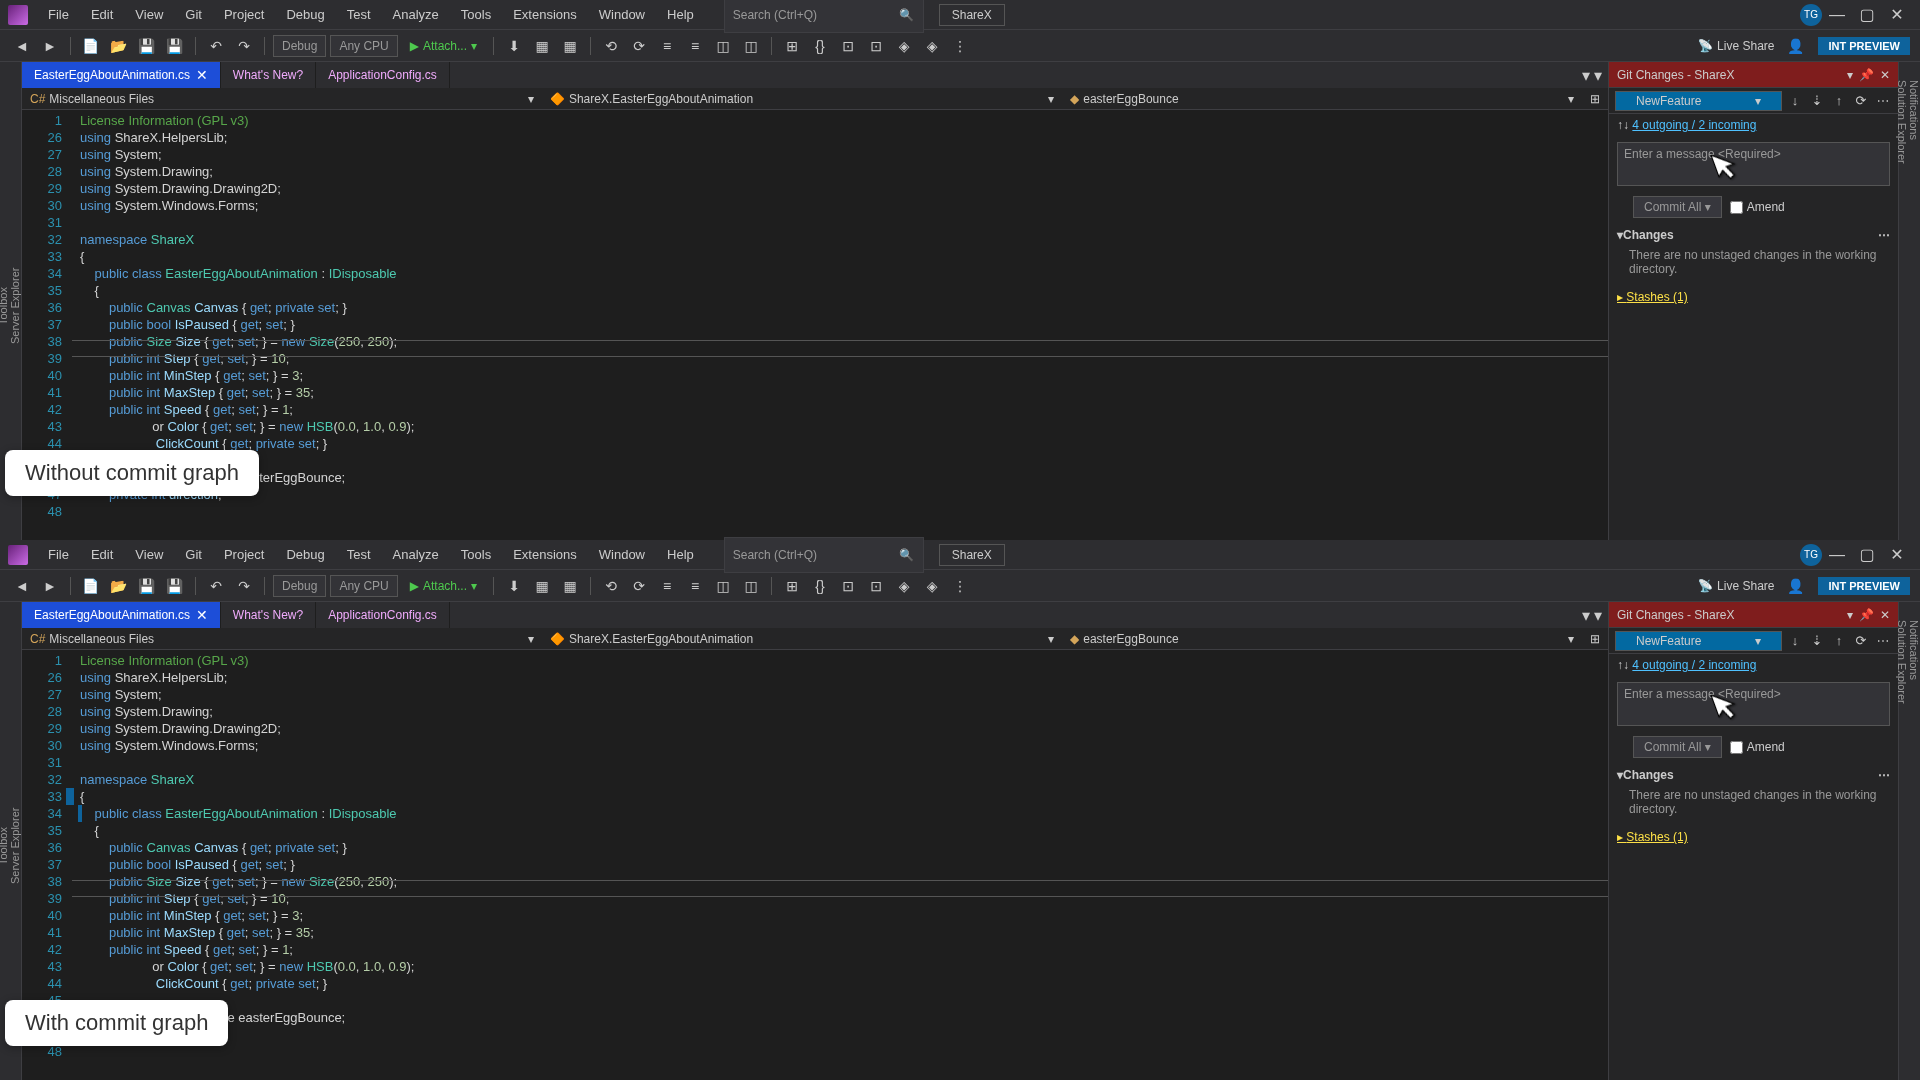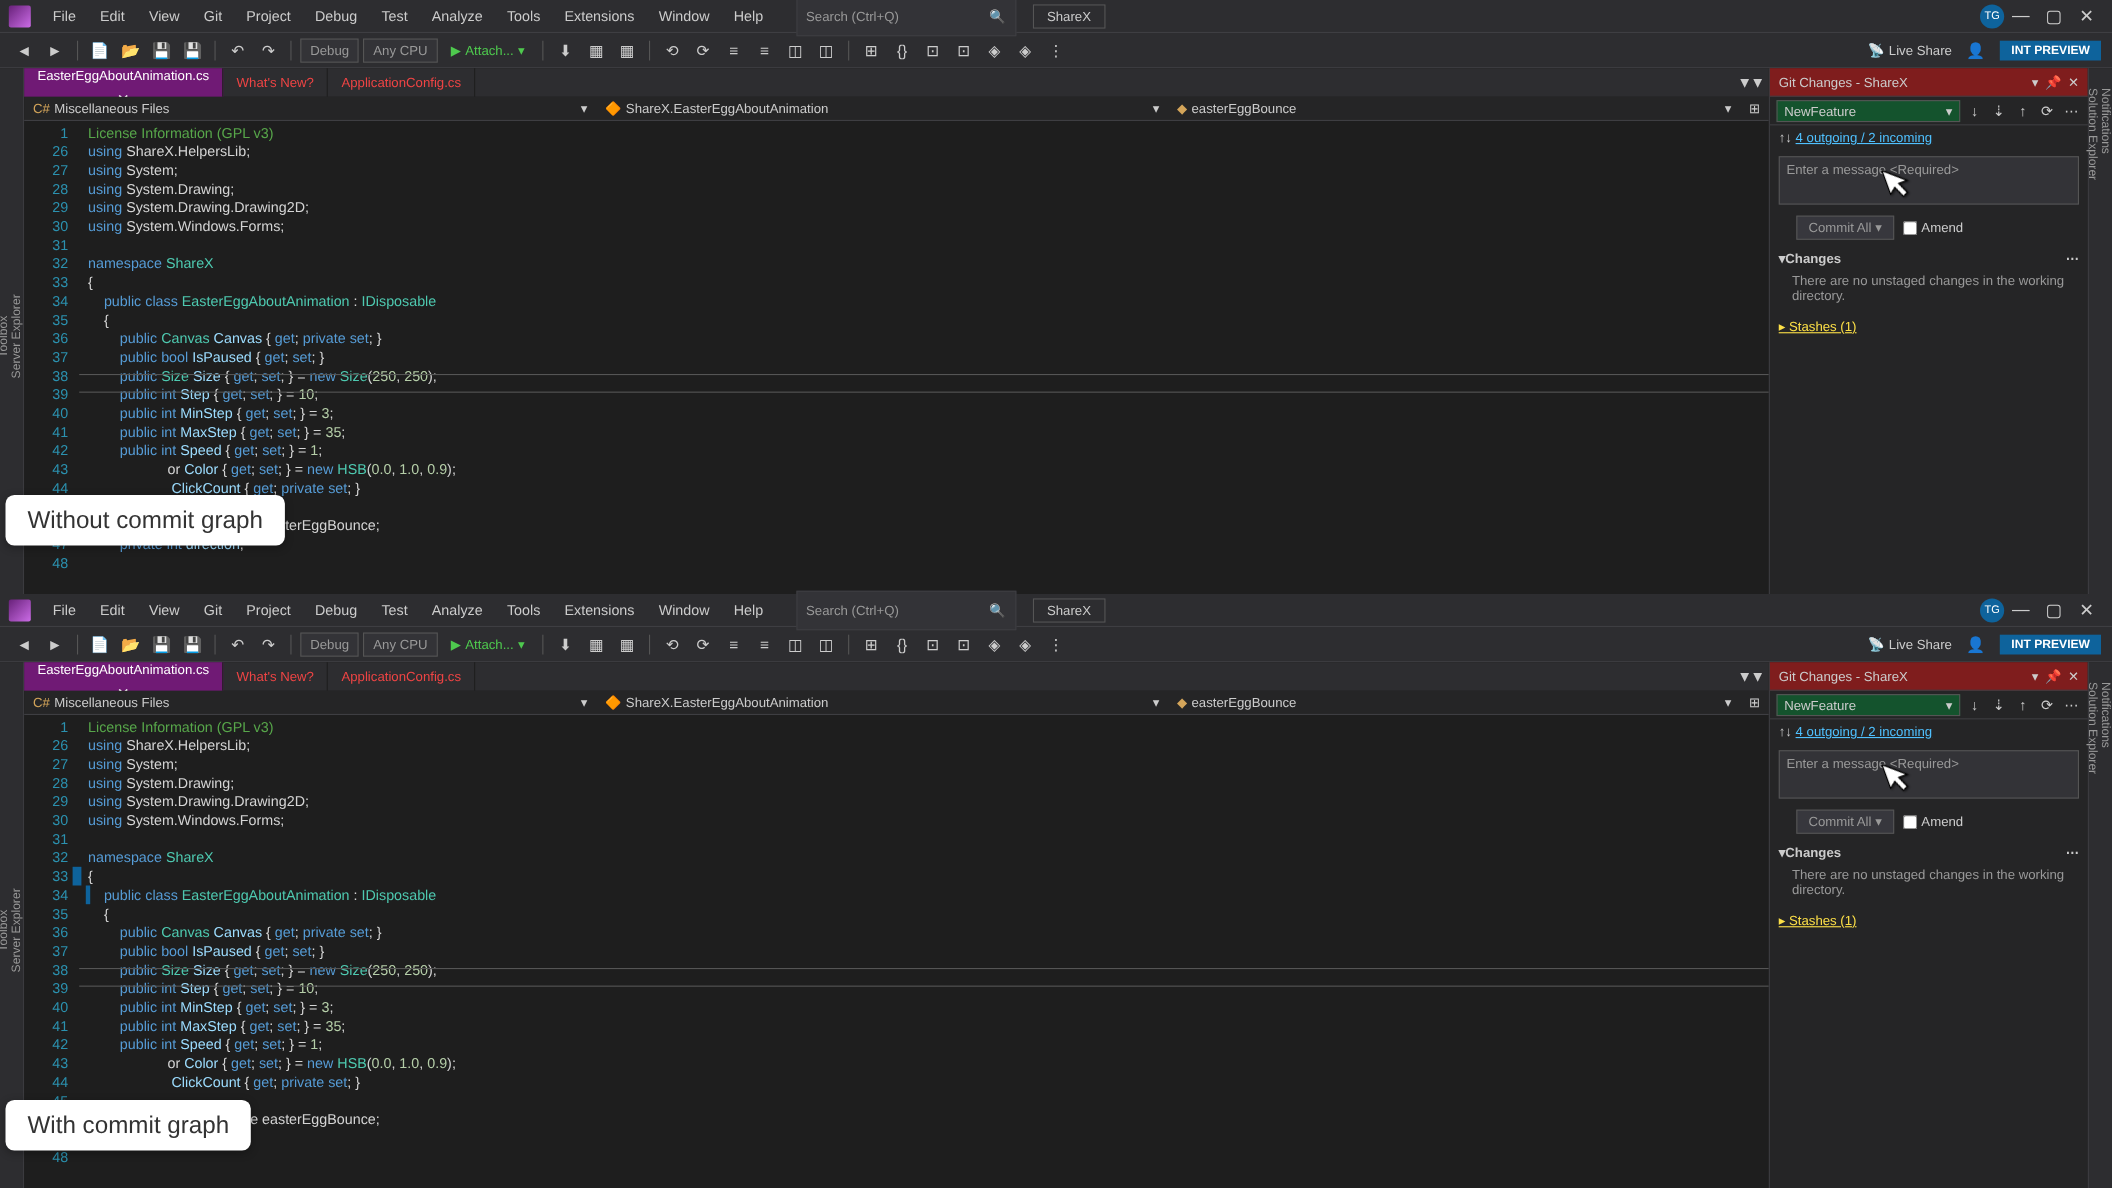--- a/index.html
+++ b/index.html
@@ -36,22 +36,22 @@
 .left-strip { width: 22px; background: #2d2d30; border-right: 1px solid #3e3e42; writing-mode: vertical-rl; text-align: center; font-size: 11px; color: #999; padding-top: 10px; }
 .left-strip span { display: block; margin: 8px 0; transform: rotate(180deg); }
 .right-strip { width: 22px; background: #2d2d30; border-left: 1px solid #3e3e42; writing-mode: vertical-rl; font-size: 11px; color: #999; padding-top: 10px; }
 .right-strip span { display: block; margin: 8px 0; }
 
 .editor-zone { flex: 1; display: flex; flex-direction: column; background: #1e1e1e; }
 .git-panel { width: 290px; background: #252526; border-left: 1px solid #3e3e42; display: flex; flex-direction: column; }
 
 
 .tabs { height: 26px; background: #2d2d30; display: flex; align-items: stretch; }
-.tab { padding: 0 12px; display: flex; align-items: center; font-size: 12px; color: #ef4444; border-right: 1px solid #1e1e1e; gap: 6px; }
-.tab.active { background: #701a75; color: #fff; flex-direction: column; }
+.tab { padding: 0 12px; display: flex; align-items: center; font-size: 12px; color: #f0abfc; border-right: 1px solid #1e1e1e; gap: 6px; }
+.tab.active { background: #1d4ed8; color: #fff; }
 .tab-close { font-size: 14px; }
 .tabs-right { margin-left: auto; display: flex; align-items: center; padding: 0 6px; color: #ccc; gap: 4px; }
 
 
 .breadcrumb { height: 22px; background: #252526; display: flex; align-items: center; font-size: 12px; color: #ccc; border-bottom: 1px solid #3e3e42; }
 .bc-item { padding: 0 8px; display: flex; align-items: center; gap: 4px; height: 100%; }
 .bc-item.wide { flex: 1; }
 .bc-icon { color: #d4a55a; }
 .bc-drop { color: #ccc; margin-left: auto; }
 
@@ -67,21 +67,21 @@
 .cmt { color: #57a64a; }
 .var { color: #9cdcfe; }
 .pln { color: #d4d4d4; }
 
 .hline { position: absolute; left: 0; right: 0; height: 1px; background: #555; }
 
 
 .git-header { height: 26px; background: #7f1d1d; display: flex; align-items: center; padding: 0 8px; font-size: 12px; color: #ccc; border-bottom: 1px solid #3e3e42; gap: 28px; }
 .git-header-icons { margin-left: auto; display: flex; gap: 6px; font-size: 12px; }
 .git-branch-row { height: 26px; display: flex; align-items: center; padding: 0 6px; gap: 4px; border-bottom: 1px solid #3e3e42; }
-.branch-select { flex: 1; background: #14532d; border: 1px solid #555; font-size: 12px; color: #ccc; padding: 2px 6px; display: flex; align-items: flex-end; }
+.branch-select { flex: 1; background: #0369a1; border: 1px solid #555; font-size: 12px; color: #ccc; padding: 2px 20px; display: flex; align-items: flex-end; }
 .branch-icons { display: flex; gap: 4px; font-size: 13px; color: #ccc; }
 .branch-icons span { width: 18px; text-align: center; }
 .git-sync-row { padding: 4px 8px; font-size: 12px; }
 .git-sync-row a { color: #4fc1ff; text-decoration: underline; }
 .commit-box { margin: 6px 8px; background: #333337; border: 1px solid #555; height: 44px; padding: 4px 6px; font-size: 12px; color: #999; }
 .commit-row { display: flex; align-items: center; padding: 4px 8px; gap: 8px; font-size: 12px; }
 .commit-btn { background: #37373d; border: 1px solid #555; padding: 3px 10px; color: #999; font-size: 12px; margin-left: 16px; }
 .amend-check { display: flex; align-items: center; gap: 4px; color: #ccc; }
 .amend-check input { width: 13px; height: 13px; }
 .changes-header { padding: 6px 8px; font-size: 12px; font-weight: 600; color: #ccc; display: flex; align-items: center; }

